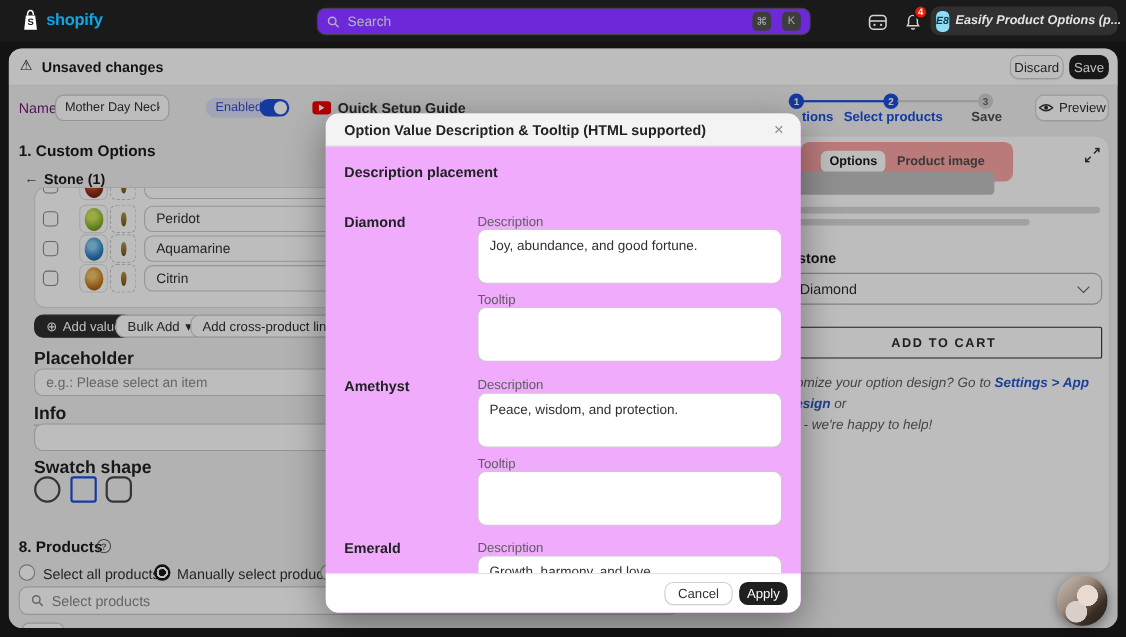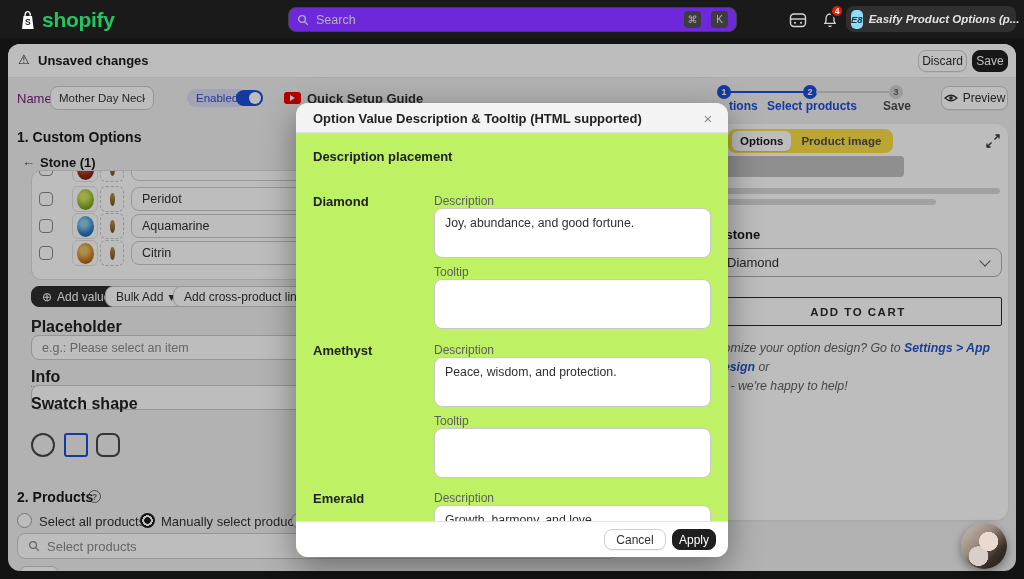--- a/index.html
+++ b/index.html
@@ -8,21 +8,21 @@
     position:relative; width:1024px; height:579px; overflow:hidden;
     background:#1a1a1a;
     font-family:"Liberation Sans", sans-serif;
     -webkit-font-smoothing:antialiased;
   }
   .abs { position:absolute; }
 
   
   .topbar { position:absolute; left:0; top:0; width:1024px; height:38px; background:#1a1a1a; z-index:3; }
   .logo { left:18px; top:8px; display:flex; align-items:center; gap:5px; }
-  .logo-word { color:#22c55e; font-size:21px; font-weight:700; letter-spacing:-0.3px; }
+  .logo-word { color:#0ea5e9; font-size:15px; font-weight:700; letter-spacing:-0.3px; }
   .searchbox { left:288px; top:7px; width:449px; height:25px; background:#6d28d9; border:1px solid #424242; border-radius:8px; display:flex; align-items:center; padding:0 8px; gap:7px; }
   .searchbox .ph { color:#b5b5b5; font-size:12.5px; flex:1; }
   .kbd { width:17px; height:17px; background:#3d3d3d; border-radius:4px; color:#b0b0b0; font-size:10px; display:flex; align-items:center; justify-content:center; margin-left:3px; }
   .tb-icon-btn { top:10px; width:20px; height:20px; display:flex; align-items:center; justify-content:center; }
   .store-btn { left:788px; }
   .bell-btn { left:820px; }
   .bell-badge { left:830px; top:4px; min-width:14px; height:14px; background:#e51c00; border:2px solid #1a1a1a; border-radius:8px; color:#fff; font-size:8.5px; font-weight:700; display:flex; align-items:center; justify-content:center; padding:0 2px; }
   .account-chip { left:846px; top:6px; width:170px; height:26px; background:#303030; border-radius:8px; display:flex; align-items:center; padding:0 5px; gap:6px;font-style:italic; }
   .avatar-sq { width:19px; height:19px; border-radius:5px; background:#8edcf5; color:#123640; font-size:9.5px; font-weight:700; display:flex; align-items:center; justify-content:center; }
   .account-name { color:#e3e3e3; font-size:11.5px; font-weight:600; white-space:nowrap; flex:1; }
@@ -93,36 +93,36 @@
 
   .q-ic { left:80px; top:446px; width:13px; height:13px; border:1.2px solid #5c5f62; border-radius:50%; color:#5c5f62; font-size:8.5px; font-weight:700; display:flex; align-items:center; justify-content:center; }
   .radio { top:469px; width:15px; height:15px; border-radius:50%; background:#fff; border:1.5px solid #9a9a9a; }
   .radio-checked { border:none; background:radial-gradient(circle, #1a1a1a 0 3.1px, #fff 3.3px 5.1px, #1a1a1a 5.3px 100%); }
   .radio-lab { top:470px; font-size:13px; color:#303030; }
   .prod-search { left:9px; top:489px; width:600px; height:26px; gap:7px; }
   .partial-chip { left:12px; top:522px; width:38px; height:20px; background:#fff; border:1px solid #c9c9c9; border-radius:6px; }
 
   
   .preview-card { left:704px; top:80px; width:296px; height:396px; background:#fff; border-radius:12px; box-shadow:0 1px 3px rgba(0,0,0,.08); }
-  .tabs { left:16px; top:5px; height:24px; background:#fde047; border-radius:8px; display:flex; align-items:center; padding:4px; gap:2px; }
+  .tabs { left:16px; top:5px; height:24px; background:#fca5a5; border-radius:8px; display:flex; align-items:center; padding:18px; gap:2px; }
   .tab { height:20px; border-radius:6px; font-size:11.5px; display:flex; align-items:center; padding:0 8px; color:#4d4d4d; font-weight:600; }
   .tab-active { background:#fff; color:#1a1a1a; box-shadow:0 1px 1px rgba(0,0,0,.1); }
   .expand-btn { left:269px; top:5px; width:24px; height:24px; display:flex; align-items:center; justify-content:center; }
   .sk-title { left:2px; top:32px; width:190px; height:21px; background:#c2c2c2; border-radius:4px; }
   .sk-line { background:#dadada; border-radius:3px; height:6px; }
   .pv-opt-label { left:2px; top:103px; font-size:13px; font-weight:700; color:#1a1a1a; }
   .pv-select { left:2px; top:124px; width:288px; height:29px; background:#fff; border:1px solid #b0b0b0; border-radius:8px; display:flex; align-items:center; padding:0 12px; font-size:13px; color:#303030; }
   .chev { width:8px; height:8px; border-left:1.5px solid #5c5f62; border-bottom:1.5px solid #5c5f62; transform:rotate(-45deg); margin-left:auto; margin-top:-3px; }
   .atc-btn { left:2px; top:173px; width:288px; height:29px; border:1.5px solid #2b2b2b; border-radius:2px; background:transparent; color:#2b2b2b; font-size:11.5px; font-weight:700; letter-spacing:1.5px; display:flex; align-items:center; justify-content:center; }
   .pv-help { left:2px; top:215px; width:290px; font-size:12.3px; font-style:italic; color:#5c5f62; line-height:1.55; }
   .pv-link { color:#2757c9; font-weight:700; }
 
   
   .overlay { position:absolute; left:0; top:38px; width:1024px; height:541px; background:rgba(0,0,0,.26); z-index:5; }
-  .modal { position:absolute; left:296px; top:103px; width:432px; height:454px; background:#bef264; border-radius:12px; box-shadow:0 10px 34px rgba(0,0,0,.4); overflow:hidden; z-index:10; }
+  .modal { position:absolute; left:296px; top:103px; width:432px; height:454px; background:#f0abfc; border-radius:12px; box-shadow:0 10px 34px rgba(0,0,0,.4); overflow:hidden; z-index:10; }
   .modal-header { position:absolute; left:0; top:0; width:100%; height:30px; background:#f3f3f3; border-bottom:1px solid #e3e3e3; }
   .modal-title { left:17px; top:8px; font-size:13px; font-weight:700; color:#202223; }
   .modal-close { right:11px; top:6px; width:18px; height:18px; color:#8a8a8a; font-size:15px; display:flex; align-items:center; justify-content:center; }
   .placement-label { left:17px; top:46px; font-size:13px; font-weight:700; color:#202223; }
   .modal-select { left:135px; top:39px; width:282px; height:28px; background:#fff; border:1px solid #c9c9c9; border-radius:8px; display:flex; align-items:center; padding:0 12px; font-size:13px; color:#303030; }
   .sec-name { left:17px; font-size:13px; font-weight:700; color:#202223; }
   .sec-sub { left:138px; font-size:12px; color:#5c5f62; }
   .ta { position:absolute; left:138px; width:277px; height:50px; background:#fff; border:1px solid #c9c9c9; border-radius:8px; padding:7px 10px; font-family:"Liberation Sans",sans-serif; font-size:12.3px; color:#303030; resize:none; outline:none; }
   .modal-footer { position:absolute; left:0; bottom:0; width:100%; height:36px; background:#fff; border-top:1px solid #e3e3e3; z-index:2; }
   .cancel-btn { right:62px; top:7px; width:62px; height:21px; }
@@ -282,26 +282,26 @@
     </div>
 
     <span class="abs field-label" style="top:274px">Placeholder</span>
     <div class="abs text-input wide-input" style="top:291px">
       <span class="ph-text">e.g.: Please select an item</span>
     </div>
 
     <span class="abs field-label" style="top:324px"><span class="dotted-u">Info</span></span>
     <div class="abs text-input wide-input" style="top:341px"></div>
 
-    <span class="abs field-label" style="top:351px">Swatch shape</span>
+    <span class="abs field-label" style="top:373px">Swatch shape</span>
     <span class="abs shape shape-circle"></span>
     <span class="abs shape shape-square"></span>
     <span class="abs shape shape-rounded"></span>
 
-    <span class="abs h1" style="top:445px">2. Products</span>
+    <span class="abs h1" style="top:445px">8. Products</span>
     <span class="abs q-ic">?</span>
     <span class="abs radio" style="left:9px"></span>
     <span class="abs radio-lab" style="left:31px">Select all products</span>
     <span class="abs radio radio-checked" style="left:132px"></span>
     <span class="abs radio-lab" style="left:153px">Manually select product(s)</span>
     <span class="abs radio" style="left:283px"></span>
     <div class="abs text-input prod-search">
       <svg width="12" height="12" viewBox="0 0 12 12">
         <circle cx="5" cy="5" r="3.4" fill="none" stroke="#8a8a8a" stroke-width="1.3"></circle>
         <path d="M7.6 7.6 L10.8 10.8" stroke="#8a8a8a" stroke-width="1.3"></path>

